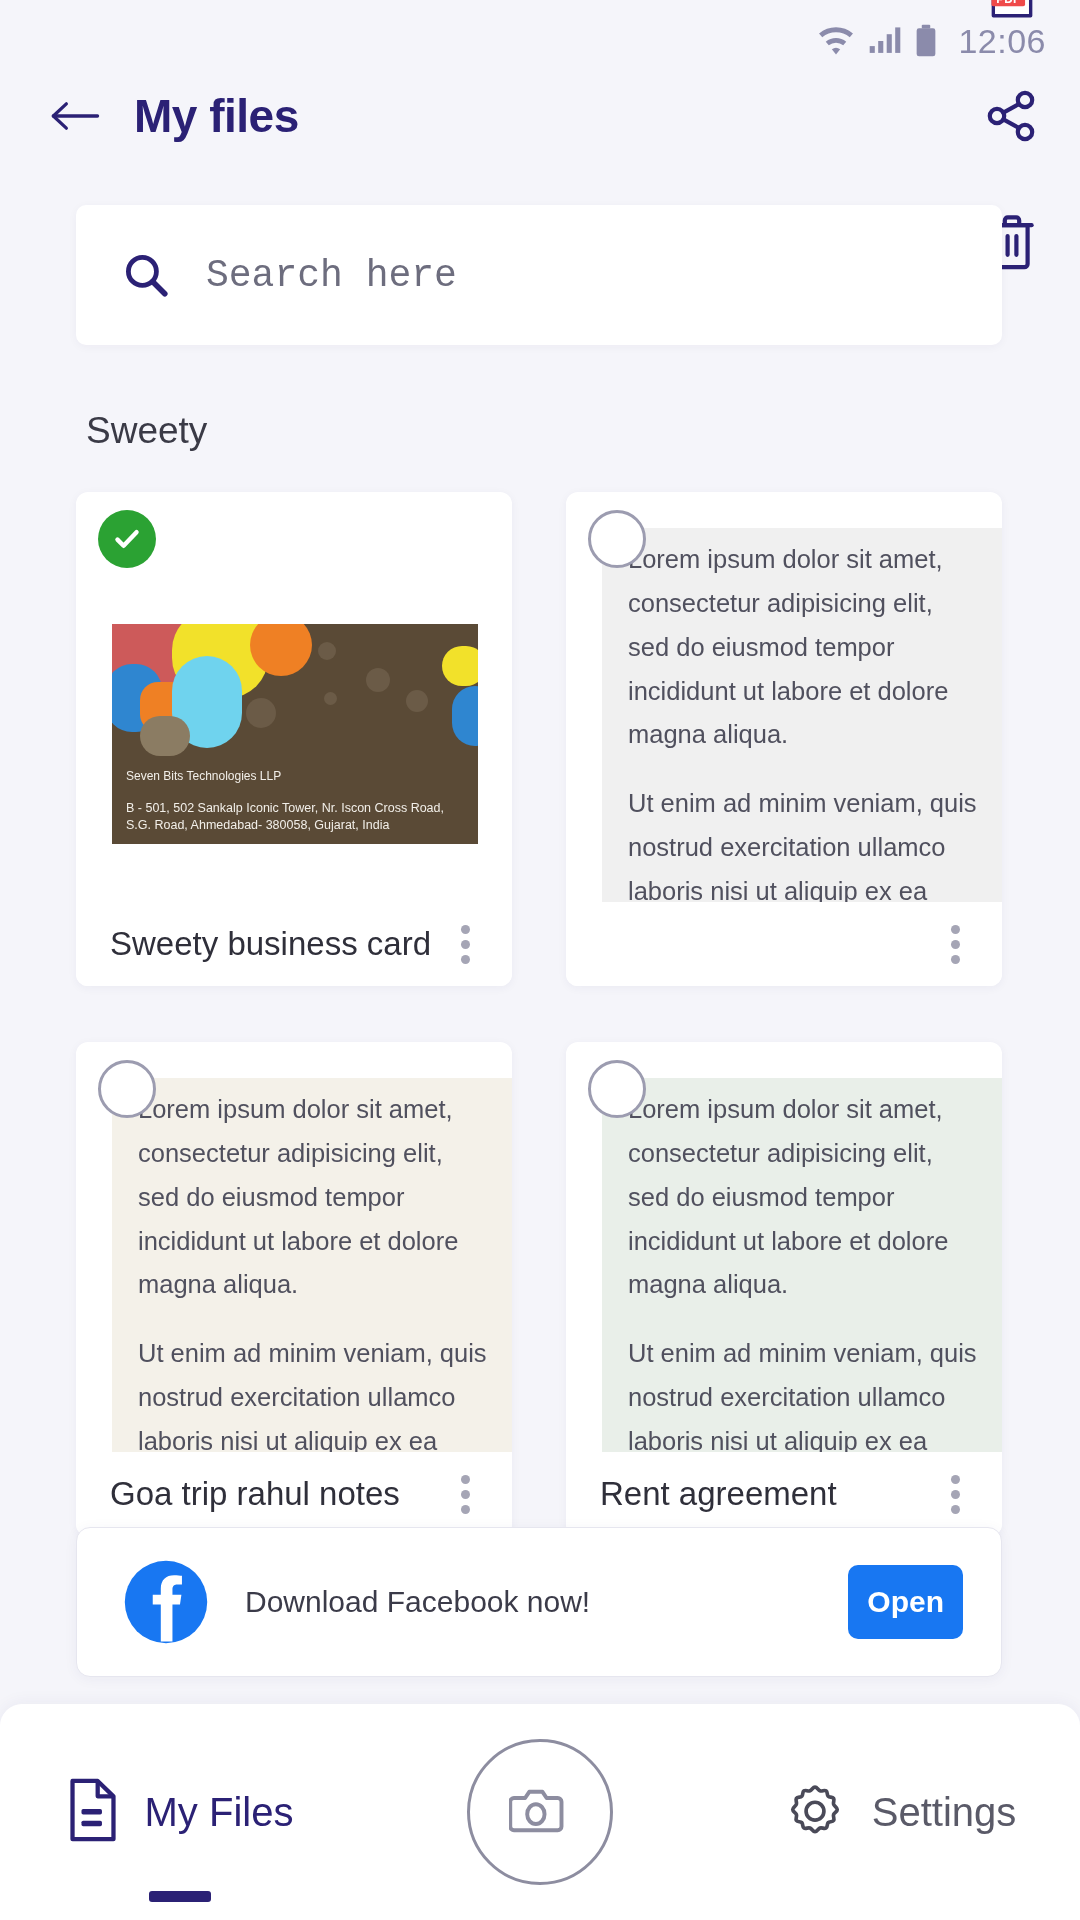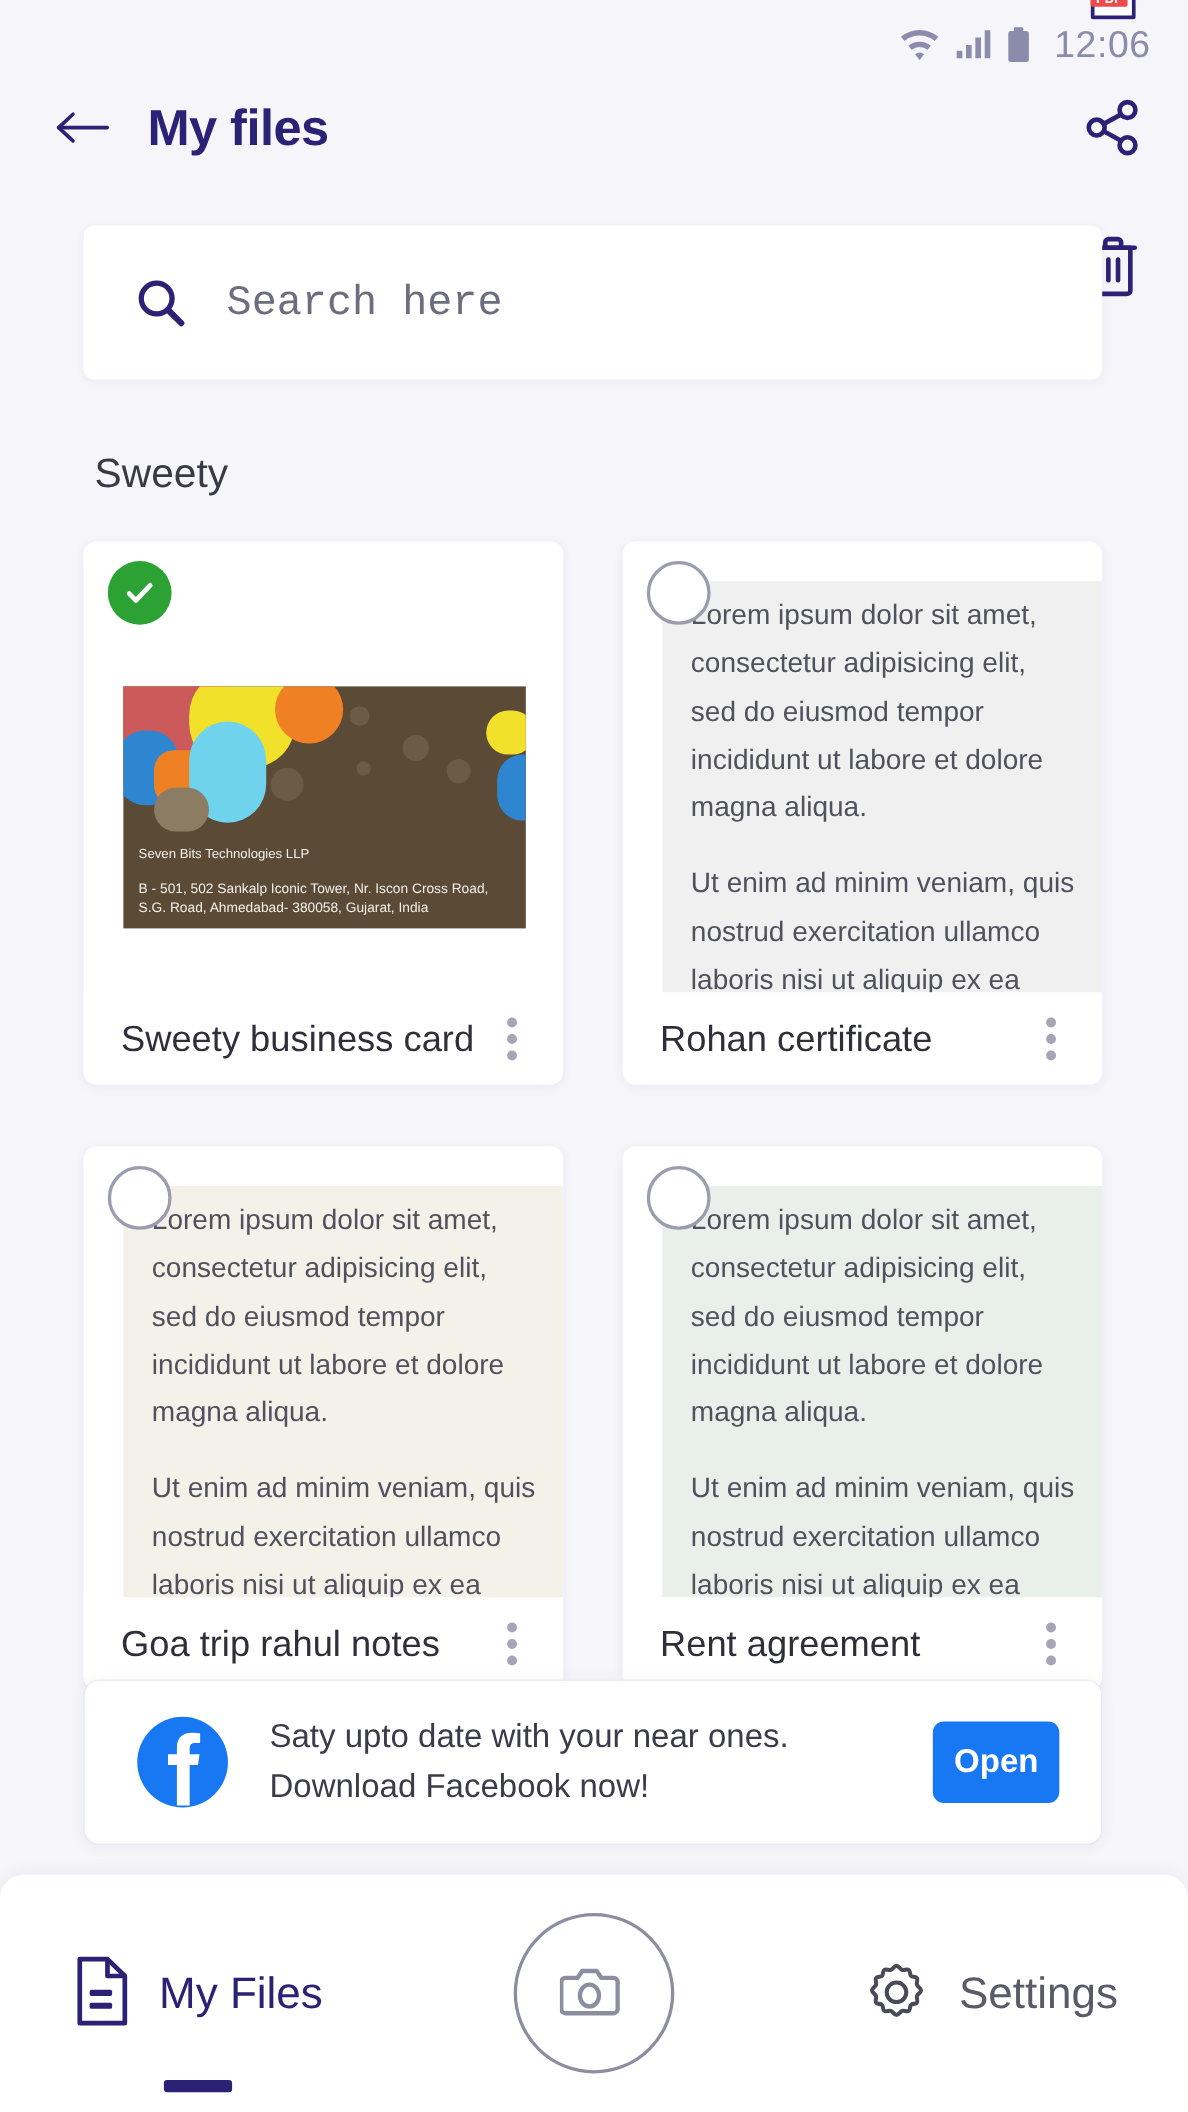--- a/index.html
+++ b/index.html
@@ -420,21 +420,20 @@
     <div class="file-card">
       <div class="select-circle sc-empty"></div>
       <div class="card-preview">
         <div class="note-preview np-gray">
           <p>Lorem ipsum dolor sit amet, consectetur adipisicing elit, sed do eiusmod tempor incididunt ut labore et dolore magna aliqua.</p>
           <p> Ut enim ad minim veniam, quis nostrud exercitation ullamco laboris nisi ut aliquip ex ea commodo consequat.</p>
 
         </div>
       </div>
       <div class="card-footer">
-        <span class="card-title">Rohan certificate</span>
         <span class="dots-btn">
           <span></span>
             <span></span>
             <span></span>
         </span>
       </div>
     </div>
 
     <div class="file-card">
       <div class="select-circle sc-empty"></div>
@@ -477,21 +476,20 @@
   </div>
 
   <div class="fb-banner">
     <span class="fb-logo">
       <svg width="86" height="86" viewBox="0 0 48 48">
         <circle cx="24" cy="24" r="23" fill="#1877f2"></circle>
         <path d="M27.6 25.4h4.2l.8-5.4h-5V17c0-1.6.5-2.8 2.8-2.8h2.5V9.3c-.9-.1-2.6-.3-4.4-.3-4.5 0-7.4 2.6-7.4 7.5V20h-4.5v5.4h4.5V46h6.5z" fill="#ffffff"></path>
       </svg>
     </span>
     <div class="fb-text">
-      <div>Saty upto date with your near ones.</div>
       <div>Download Facebook now!</div>
     </div>
     <button class="fb-open-btn">Open</button>
   </div>
 
   <div class="bottom-nav">
 
     <div class="nav-item">
       <span>
         <svg width="52" height="64" viewBox="0 0 24 30">

